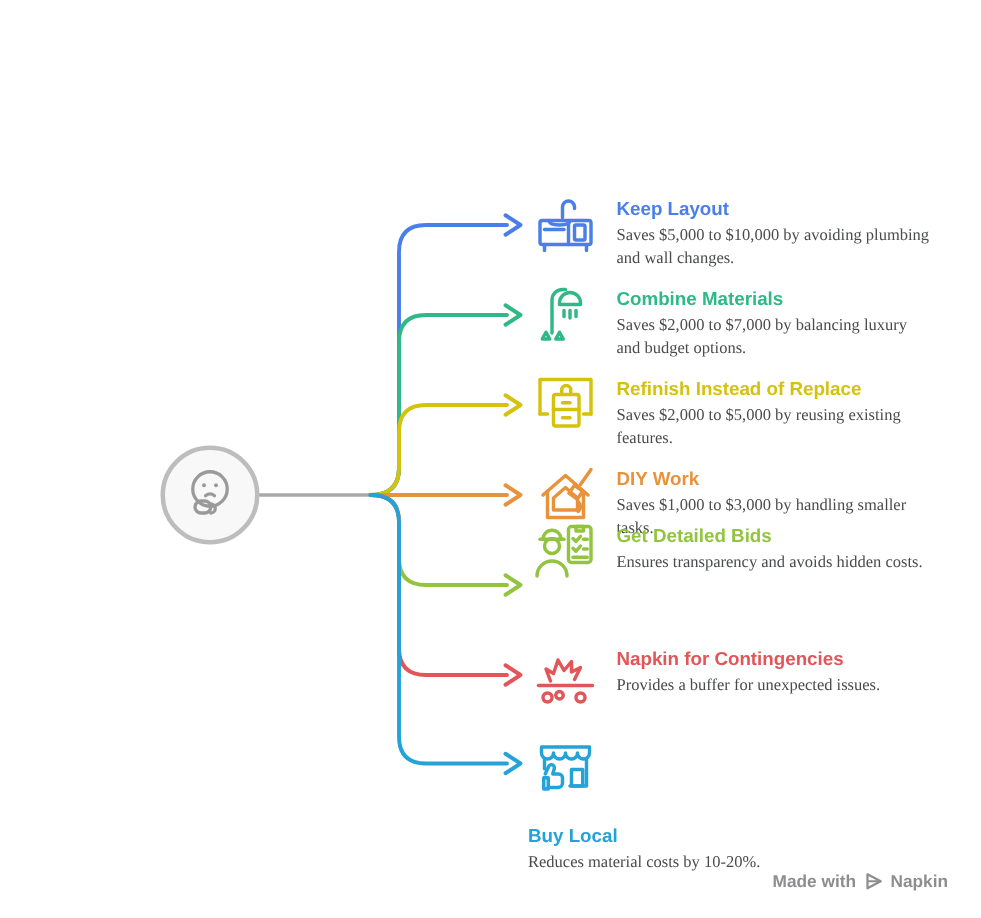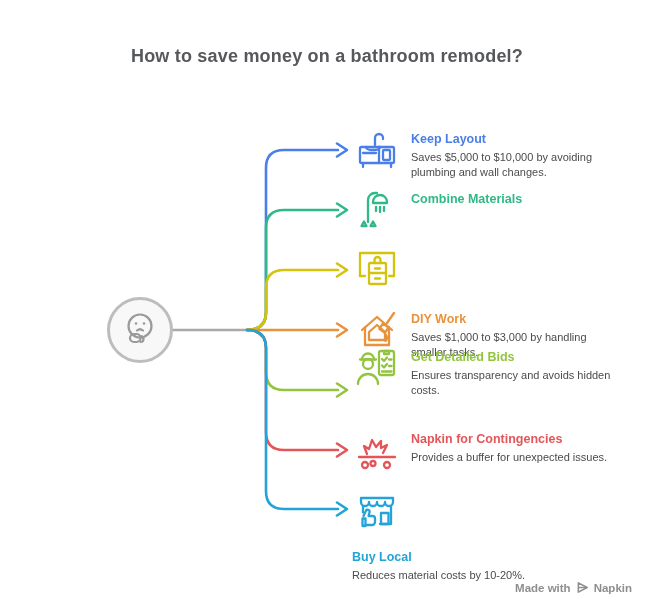--- a/index.html
+++ b/index.html
@@ -14,34 +14,33 @@
   .connector{position:absolute;left:0;top:0;pointer-events:none;}
   .center-node{
     position:absolute;left:107px;top:297px;width:66px;height:66px;box-sizing:border-box;
     border:3px solid #bdbdbd;border-radius:50%;background:#f8f8f8;
     display:flex;align-items:center;justify-content:center;color:#9a9a9a;
   }
   .branch{position:absolute;left:352px;width:292px;display:flex;gap:9px;}
   .icon-box{width:50px;height:50px;flex:0 0 50px;display:flex;align-items:center;justify-content:center;}
   .branch-text{padding-top:7px;}
   .branch-title{font-size:12.5px;font-weight:700;line-height:15px;margin-bottom:3px;color:currentColor;}
-  .branch-desc{font-size:11px;line-height:14.5px;color:var(--desc-color,#4a4b4d);width:212px;}
+  .branch-desc{font-size:11px;line-height:14.5px;color:var(--desc-color,#4a4b4d);width:212px;font-family:Liberation Serif, serif;}
   .footer{
     position:absolute;right:22px;bottom:18px;display:flex;align-items:center;gap:5px;
     color:var(--footer-color,#8e8e90);font-size:11.5px;font-weight:600;text-decoration:none;cursor:pointer;padding-left:17px;
   }
   .footer svg{display:block;}
   svg.ic{display:block;}
 </style>
 </head>
 <body>
 
 <div class="canvas" style="--title-color: #57585c; --desc-color: #4a4b4d; --footer-color: #8e8e90;">
 
-  <div class="title">How to save money on a bathroom remodel?</div>
 
   <svg id="connectors" class="connector" width="654" height="612" viewBox="0 0 654 612">
       <path d="M173 330 H247" stroke="#a9a9a9" stroke-width="2.4" fill="none" stroke-linecap="round" stroke-linejoin="round"></path>
       <path d="M247 330 Q266 330 266 312 L266 168 Q266 150 284 150 L338 150" stroke="#4a7ee8" stroke-width="2.6" fill="none" stroke-linecap="round" stroke-linejoin="round"></path>
       <path d="M337 143.5 L347 150 L337 156.5" stroke="#4a7ee8" stroke-width="2.6" fill="none" stroke-linecap="round" stroke-linejoin="round"></path>
       <path d="M247 330 Q266 330 266 312 L266 228 Q266 210 284 210 L338 210" stroke="#2fb987" stroke-width="2.6" fill="none" stroke-linecap="round" stroke-linejoin="round"></path>
       <path d="M337 203.5 L347 210 L337 216.5" stroke="#2fb987" stroke-width="2.6" fill="none" stroke-linecap="round" stroke-linejoin="round"></path>
       <path d="M247 330 Q266 330 266 312 L266 288 Q266 270 284 270 L338 270" stroke="#d4c20d" stroke-width="2.6" fill="none" stroke-linecap="round" stroke-linejoin="round"></path>
       <path d="M337 263.5 L347 270 L337 276.5" stroke="#d4c20d" stroke-width="2.6" fill="none" stroke-linecap="round" stroke-linejoin="round"></path>
       <path d="M247 330 H338" stroke="#e8923c" stroke-width="2.6" fill="none" stroke-linecap="round" stroke-linejoin="round"></path>
@@ -93,35 +92,40 @@
         <path d="M20 16 a7 7 0 0 1 14 0 v1 h-14 z"></path>
         <line x1="23" y1="21" x2="23" y2="25"></line>
         <line x1="27" y1="21" x2="27" y2="26"></line>
         <line x1="31" y1="21" x2="31" y2="25"></line>
         <path d="M11 35.5 l2.5 4.5 h-5 z"></path>
         <path d="M20 35.5 l2.5 4.5 h-5 z"></path>
       </svg>
     </div>
     <div class="branch-text">
       <div class="branch-title">Combine Materials</div>
+      <div class="branch-desc">Saves $2,000 to $7,000 by balancing luxury and budget options.</div>
     </div>
   </div>
 
   <div class="branch" style="top: 245px; color: rgb(212, 194, 13);">
     <div class="icon-box">
       <svg class="ic" width="48" height="48" viewBox="0 0 48 48" fill="none" stroke="currentColor" stroke-width="2.3" stroke-linecap="round" stroke-linejoin="round">
         <path d="M7 30 V7 h34 v23"></path>
         <line x1="7" y1="30" x2="12" y2="30"></line>
         <line x1="36" y1="30" x2="41" y2="30"></line>
         <rect x="16" y="17" width="17" height="21" rx="1.5"></rect>
         <path d="M21.5 17 v-3 a3 3 0 0 1 6 0 v3"></path>
         <line x1="16" y1="27" x2="33" y2="27"></line>
         <line x1="22" y1="22.5" x2="27" y2="22.5"></line>
         <line x1="22" y1="32.5" x2="27" y2="32.5"></line>
       </svg>
+    </div>
+    <div class="branch-text">
+      <div class="branch-title">Refinish Instead of Replace</div>
+      <div class="branch-desc">Saves $2,000 to $5,000 by reusing existing features.</div>
     </div>
   </div>
 
   <div class="branch" style="top: 305px; color: rgb(232, 146, 60);">
     <div class="icon-box">
       <svg class="ic" width="48" height="48" viewBox="0 0 48 48" fill="none" stroke="currentColor" stroke-width="2.3" stroke-linecap="round" stroke-linejoin="round">
         <path d="M9 24 L24 11 L39 24"></path>
         <path d="M12 21.5 V39 h24 V21.5"></path>
         <path d="M16 26 L24 19 L32 26 V34 H16 Z"></path>
         <line x1="41" y1="7" x2="34" y2="17"></line>

